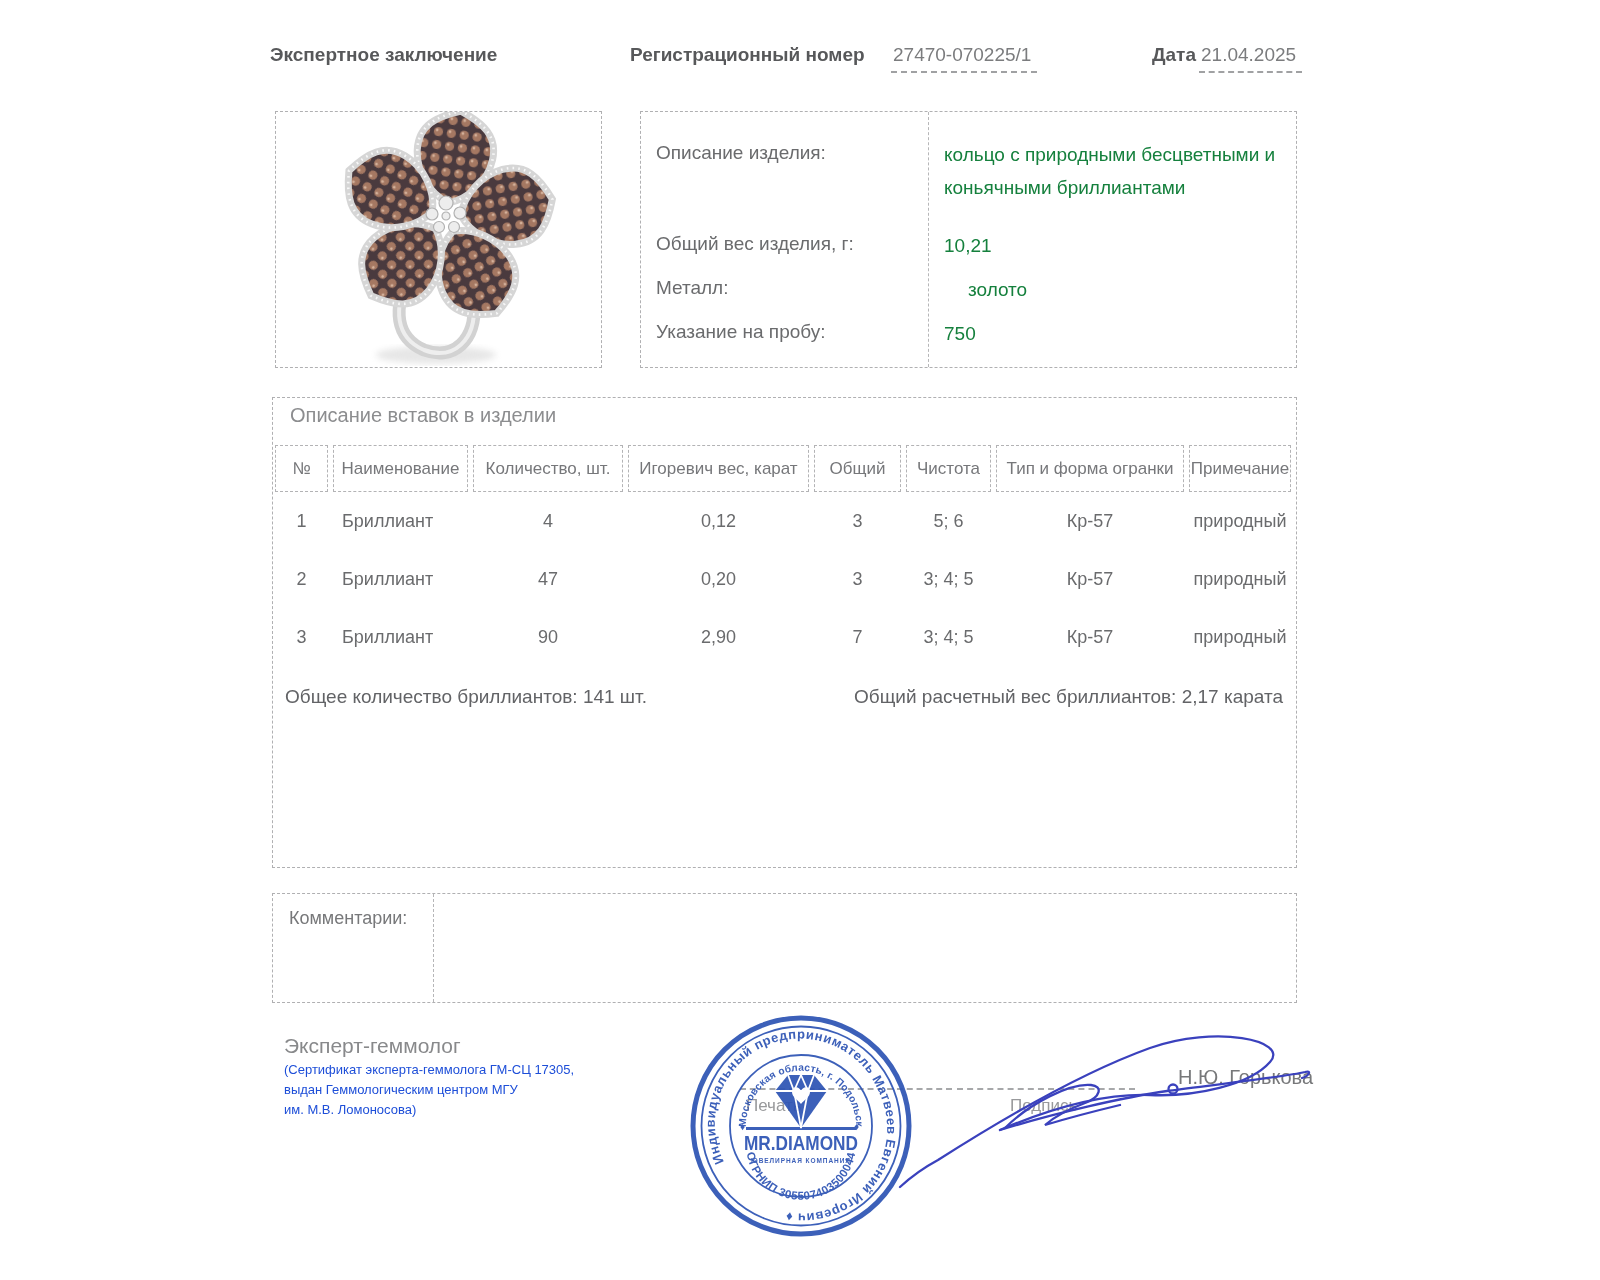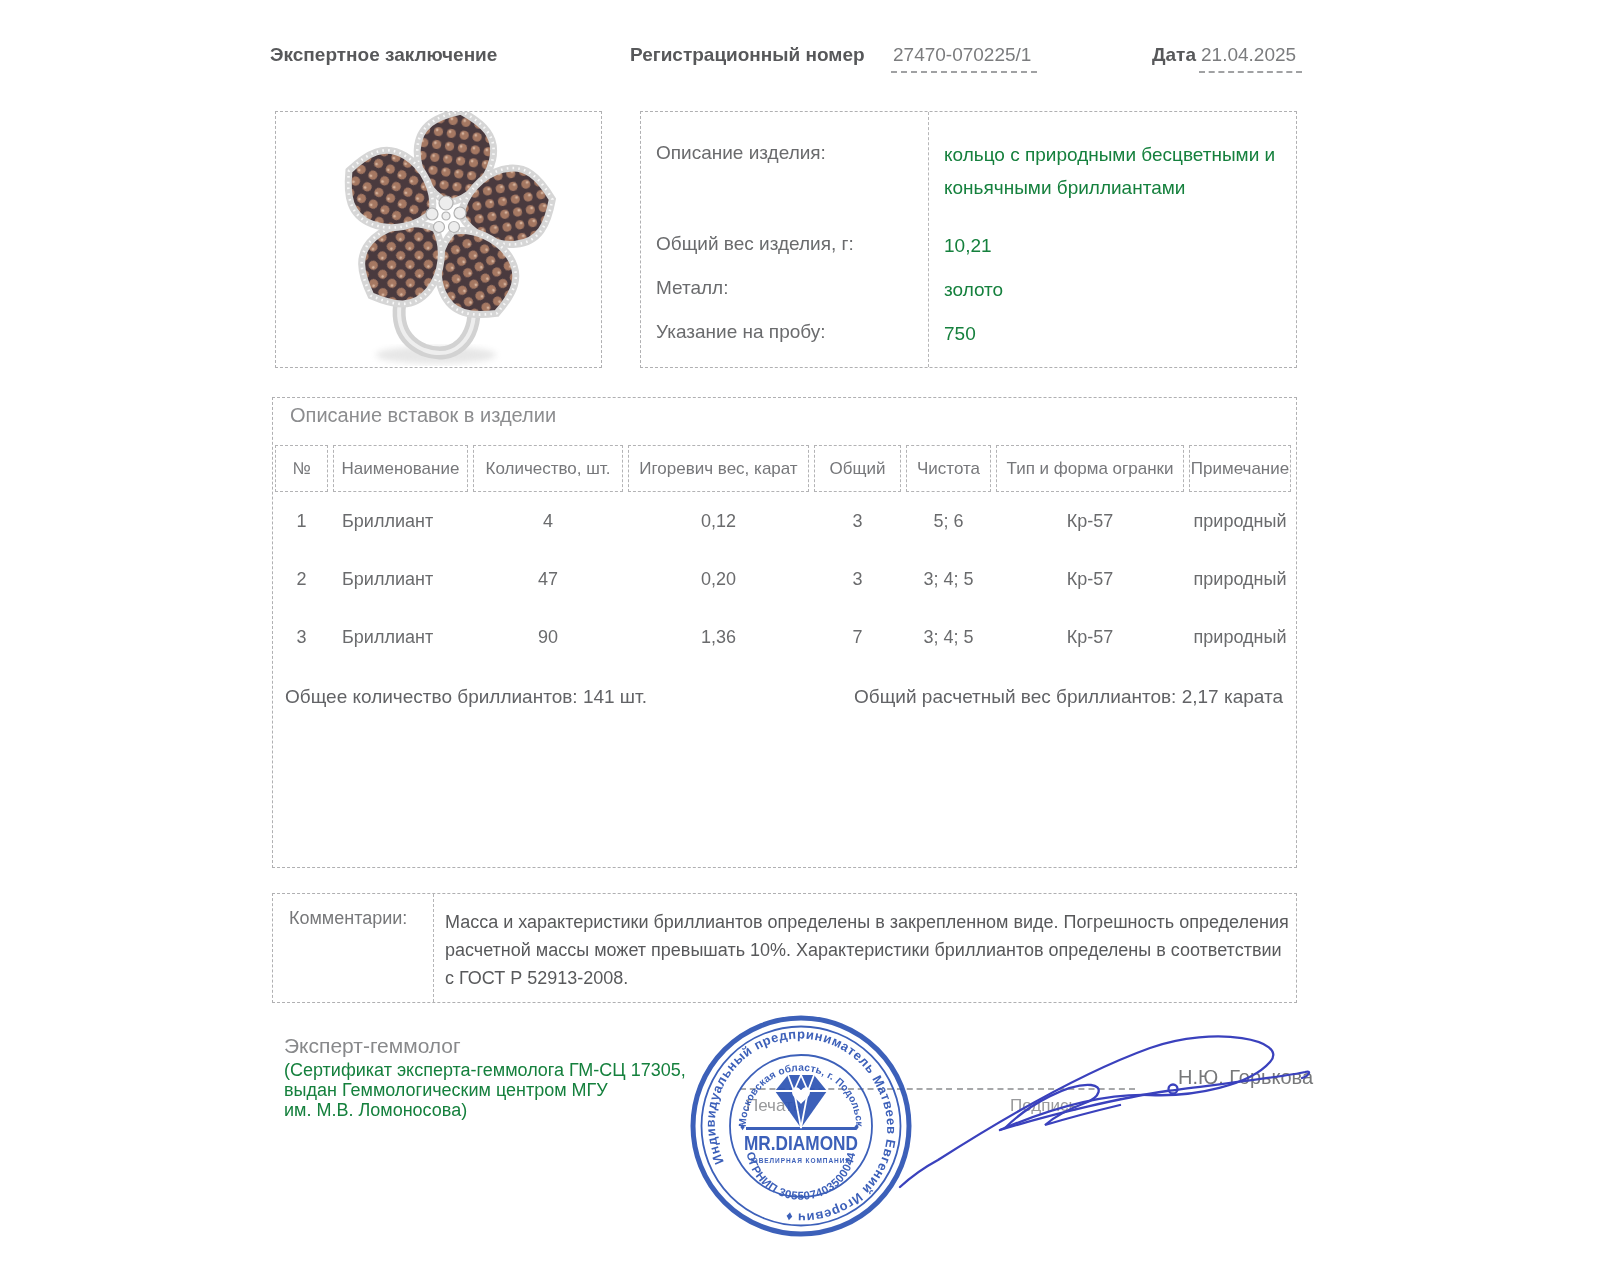--- a/index.html
+++ b/index.html
@@ -30,21 +30,21 @@
   .trow .cell.name { justify-content:flex-start; padding-left:9px; }
   .totals { display:flex; justify-content:space-between; font-size:19px; color:#626366; }
 
   
   .c-label { position:absolute; left:16px; top:14px; font-size:18px; color:#77787a; }
   .c-text  { position:absolute; left:172px; top:14px; width:845px; font-size:18px; line-height:28px; color:#58595b; }
   .c-div   { position:absolute; top:0; bottom:0; left:160px; border-left:1px dashed #b6b6b8; }
 
   
   .expert-title { font-size:21px; color:#88898b; }
-  .expert-cert  { font-size:18px; line-height:20px; color:#15803d; }
+  .expert-cert  { font-size:13px; line-height:20px; color:#1d4ed8; }
   .ph-label { font-size:17px; color:#98999b; }
   .ph-line  { border-bottom:2px dashed #a7a8aa; height:12px; }
   .expert-name { font-size:20px; color:#77787a; }
 
   .stamp-wrap { opacity:0.93; }
   svg text { font-family:"Liberation Sans", sans-serif; }
 </style>
 </head>
 <body>
 
@@ -111,21 +111,21 @@
     </svg>
   </div>
 
   <div class="abs panel" style="left:640px; top:111px; width:657px; height:257px;padding-left:8px;">
     <div class="v-div"></div>
     <div class="d-row" style="top:26px;">Описание изделия:</div>
     <div class="d-val" style="top:26px;">кольцо с природными бесцветными и коньячными бриллиантами</div>
     <div class="d-row" style="top:117px;">Общий вес изделия, г:</div>
     <div class="d-val" style="top:117px;">10,21</div>
     <div class="d-row" style="top:161px;">Металл:</div>
-    <div class="d-val" style="top:161px;">золото</div>
+    <div class="d-val" style="top:161px;margin-left:24px;">золото</div>
     <div class="d-row" style="top:205px;">Указание на пробу:</div>
     <div class="d-val" style="top:205px;">750</div>
   </div>
 
   <div class="abs panel" style="left:272px; top:397px; width:1025px; height:471px;"></div>
   <div class="abs ins-title" style="left:290px; top:404px;">Описание вставок в изделии</div>
 
   <div class="abs tgrid thead" style="left:275px; top:445px; width:1019px;">
     <div class="cell">№</div>
     <div class="cell">Наименование</div>
@@ -154,36 +154,35 @@
     <div class="cell">0,20</div>
     <div class="cell">3</div>
     <div class="cell">3; 4; 5</div>
     <div class="cell">Кр-57</div>
     <div class="cell">природный</div>
   </div>
   <div class="abs tgrid trow" style="left:275px; top:614px; width:1019px;">
     <div class="cell">3</div>
     <div class="cell name">Бриллиант</div>
     <div class="cell">90</div>
-    <div class="cell">1,36</div>
+    <div class="cell">2,90</div>
     <div class="cell">7</div>
     <div class="cell">3; 4; 5</div>
     <div class="cell">Кр-57</div>
     <div class="cell">природный</div>
   </div>
 
   <div class="abs totals" style="left:285px; top:686px; width:998px;">
     <span>Общее количество бриллиантов: 141 шт.</span>
     <span>Общий расчетный вес бриллиантов: 2,17 карата</span>
   </div>
 
   <div class="abs panel" style="left:272px; top:893px; width:1025px; height:110px;">
     <div class="c-div"></div>
     <div class="c-label">Комментарии:</div>
-    <div class="c-text">Масса и характеристики бриллиантов определены в закрепленном виде. Погрешность определения расчетной массы может превышать 10%. Характеристики бриллиантов определены в соответствии с ГОСТ Р 52913-2008.</div>
   </div>
 
   <div class="abs expert-title" style="left:284px; top:1034px;">Эксперт-геммолог</div>
   <div class="abs expert-cert" style="left:284px; top:1060px;">
     <div>(Сертификат эксперта-геммолога ГМ-СЦ 17305,</div>
     <div>выдан Геммологическим центром МГУ</div>
     <div>им. М.В. Ломоносова)</div>
   </div>
 
   <div class="abs ph-line" style="left:740px; top:1078px; width:212px;"></div>

